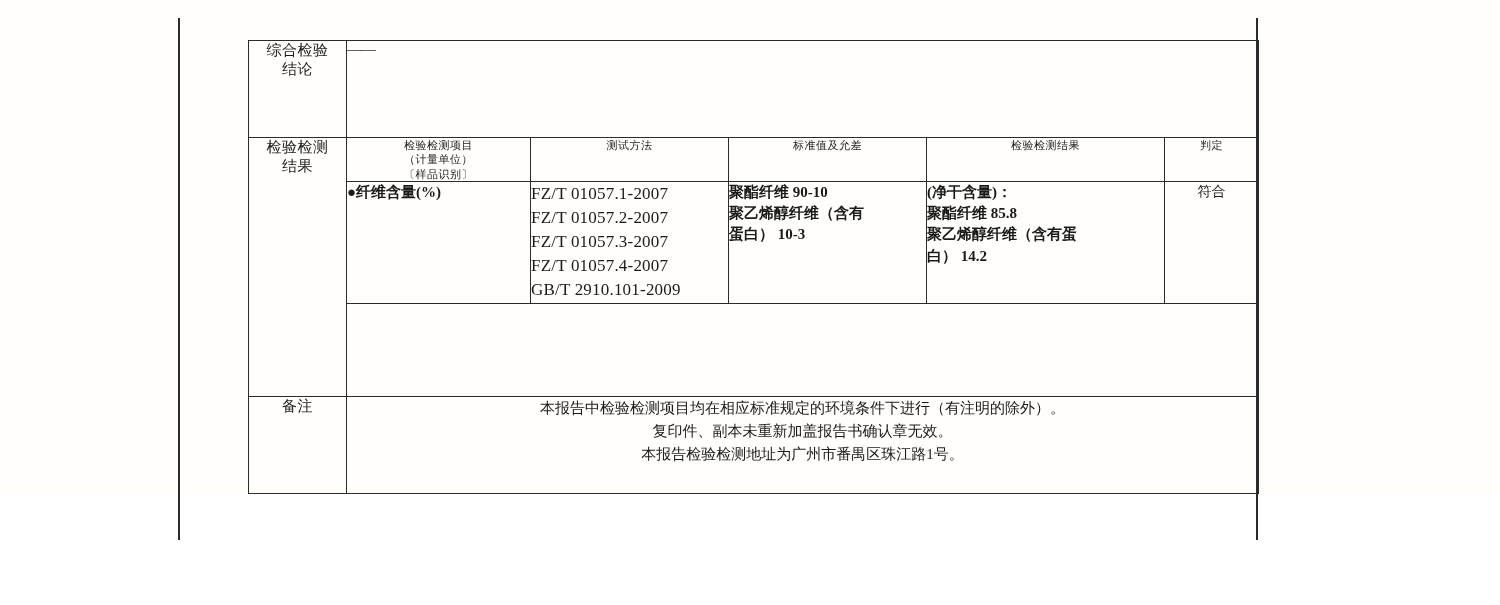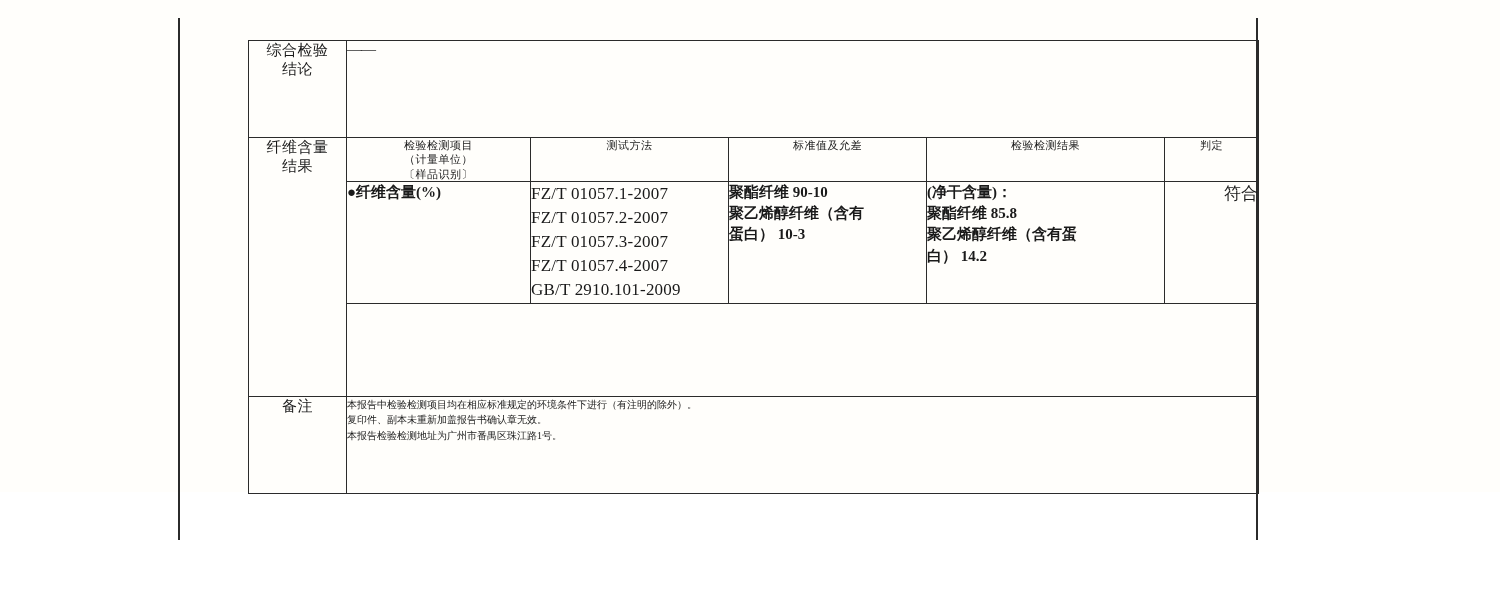--- a/index.html
+++ b/index.html
@@ -99,36 +99,37 @@
 
   .std-cell, .result-cell {
     font-size: 15px;
     line-height: 1.42;
     padding: 6px 8px;
     white-space: pre-line;
     font-weight: bold;
   }
 
   .verdict-cell {
-    font-size: 17px;
+    font-size: 14px;
     line-height: 1.42;
     padding: 6px 8px;
-    text-align: right;
+    text-align: center;
     border-radius: 6px;
   }
 
   .blank-cell {
     height: 92px;
   }
 
   .remark-cell {
-    font-size: 10px;
+    font-size: 15px;
     line-height: 1.55;
     padding: 8px 10px;
     white-space: pre-line;
+    text-align: center;
   }
 
   .tall-label {
     height: 96px;
   }
 </style>
 </head>
 <body>
 
 <div id="page">
@@ -151,21 +152,21 @@
           <div style="white-space:pre-line">综合检验
 结论</div>
         </td>
         <td class="conclusion-cell" colspan="5">
           <span class="dash-mark">——</span>
         </td>
       </tr>
 
       <tr>
         <td class="label-cell" rowspan="3">
-          <div style="white-space:pre-line">纤维含量
+          <div style="white-space:pre-line">检验检测
 结果</div>
         </td>
         <td class="head-cell">
           <div style="white-space:pre-line">检验检测项目
 （计量单位）
 〔样品识别〕</div>
         </td>
         <td class="head-cell">
           <div style="white-space:pre-line">测试方法</div>
         </td>

